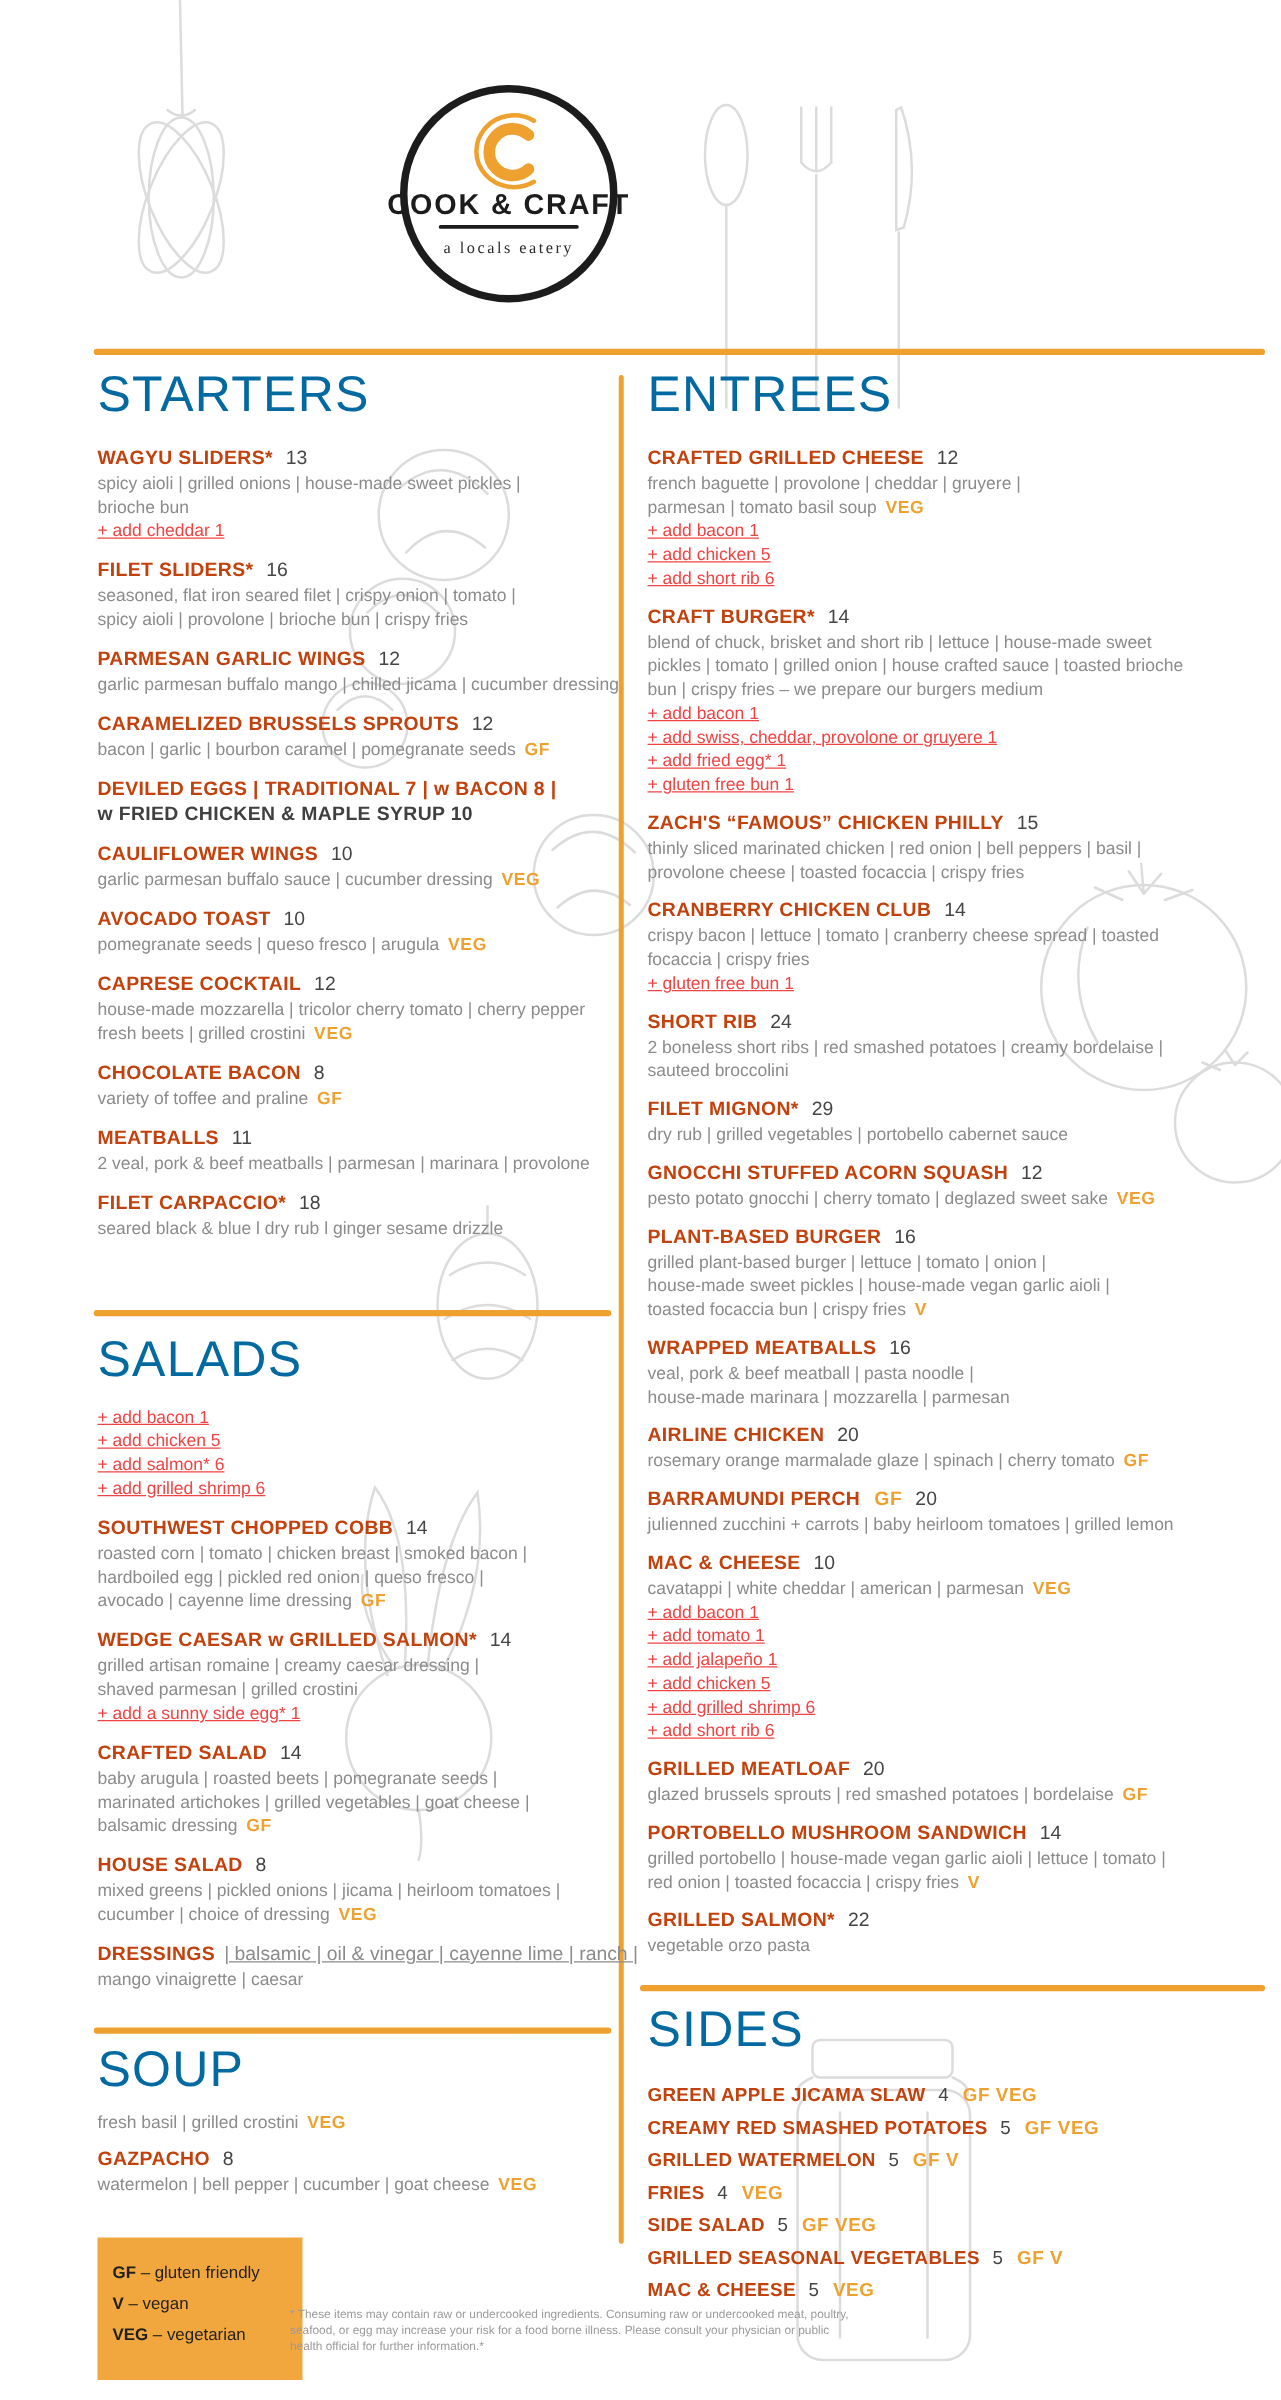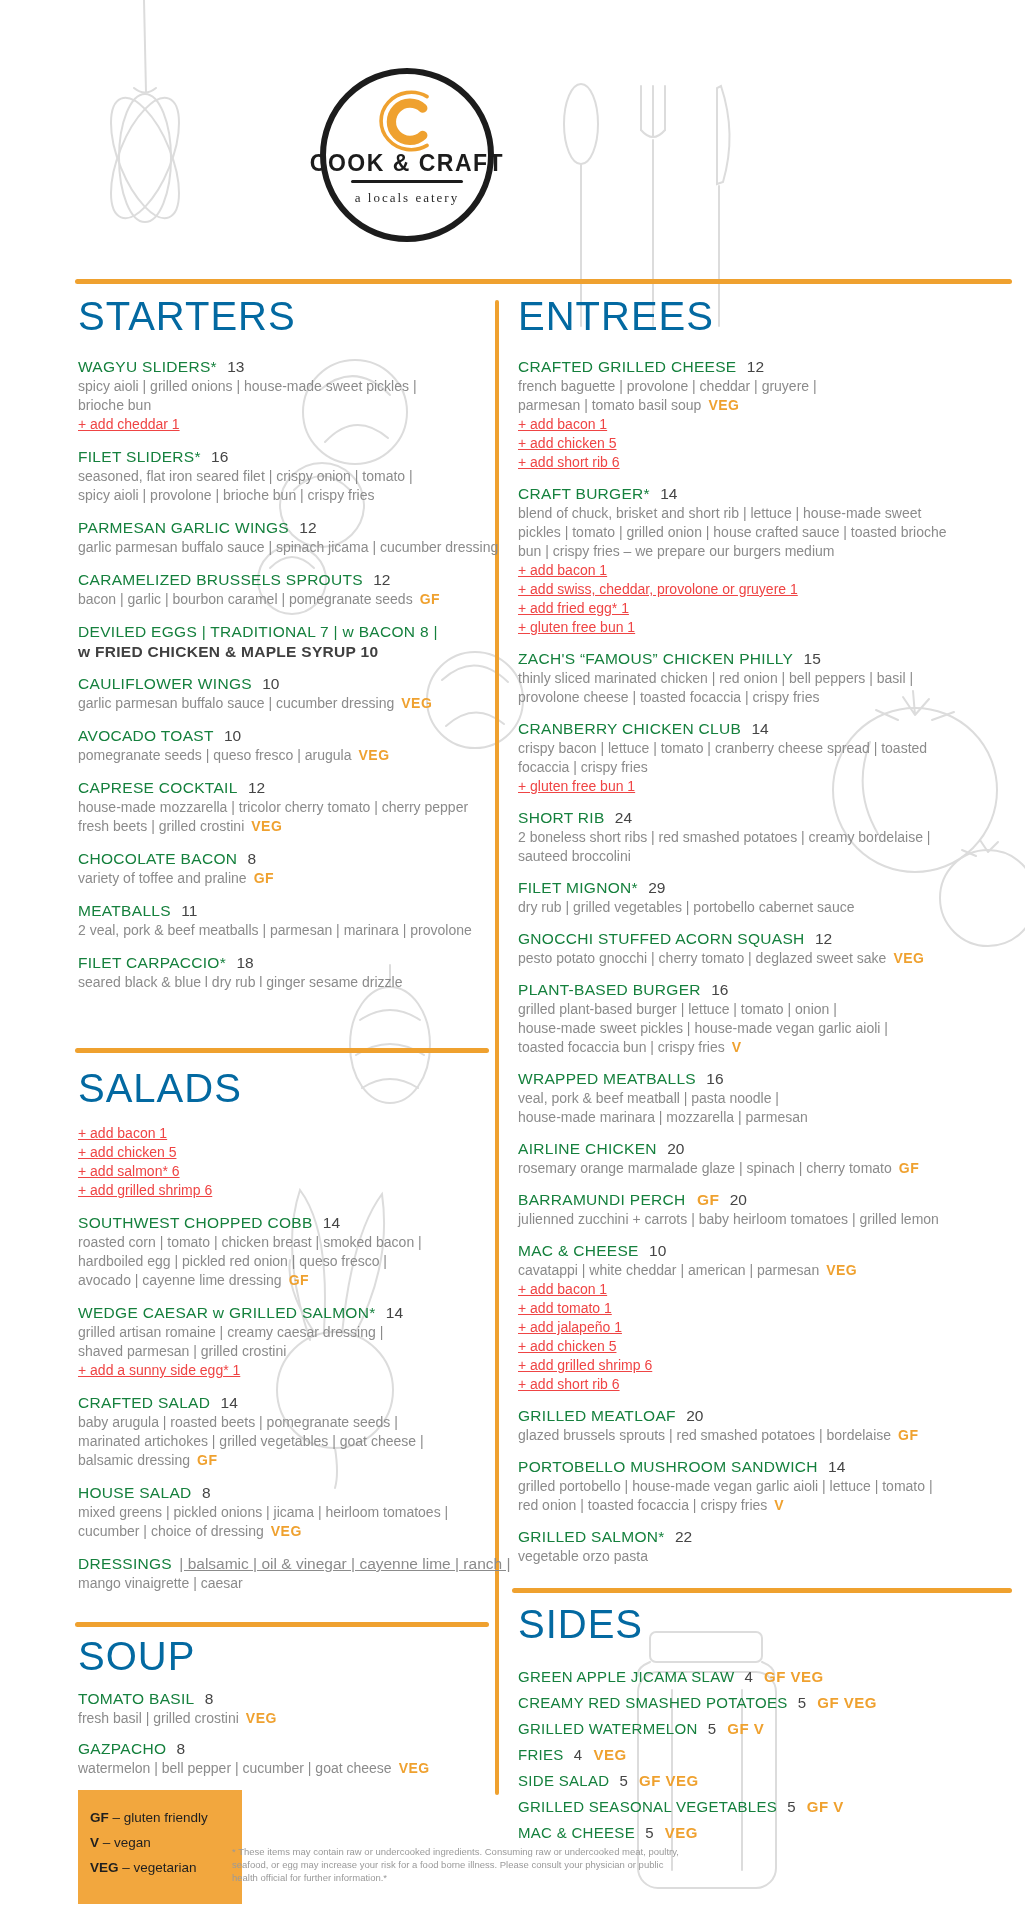--- a/index.html
+++ b/index.html
@@ -23,21 +23,21 @@
   .logo-name{font-size:23px;font-weight:700;letter-spacing:1.5px;color:#1c1c1c;margin-top:-4px;white-space:nowrap;}
   .logo-underline{width:112px;height:3px;background:#1c1c1c;border-radius:2px;margin-top:3px;}
   .logo-tagline{font-family:"Liberation Serif",serif;font-size:13px;letter-spacing:2px;color:#2a2a2a;margin-top:7px;white-space:nowrap;}
 
   
   .section{position:absolute;z-index:3;}
   .sec-title{font-size:40px;font-weight:100;color:#0369a1;letter-spacing:1px;margin:0 0 16px 0;line-height:48px;}
   .item{margin-bottom:12px;}
   .col-right .item{margin-bottom:11px;}
   .name-line{font-size:15.5px;line-height:21px;white-space:nowrap;}
-  .iname{font-weight:400;color:#15803d;letter-spacing:.3px;}
+  .iname{font-weight:700;color:#c2410c;letter-spacing:.3px;}
   .name2{font-size:15.5px;line-height:19px;font-weight:700;color:#404040;letter-spacing:.3px;white-space:nowrap;}
   .price{color:#454545;font-weight:400;margin-left:6px;}
   .tag{color:#EFA12F;font-weight:700;margin-left:7px;letter-spacing:.5px;}
   .namedesc{color:#8b8b8b;font-weight:400;margin-left:3px;text-decoration:underline;}
   .desc-line{font-size:14px;line-height:19px;color:#8b8b8b;white-space:nowrap;}
   .addon-line{font-size:14px;line-height:19px;color:#ef4444;white-space:nowrap;text-decoration:underline;}
   .section-addons{margin:-4px 0 12px 0;}
   .sides .name-line{line-height:26px;font-size:15px;}
   .sides .item{margin-bottom:0;}
   .soup .sec-title{margin-bottom:8px;}
@@ -184,21 +184,21 @@
         <div class="item">
     <div class="name-line">
       <span class="iname">PARMESAN GARLIC WINGS</span>
       
       <span class="price">12</span>
       
       
     </div>
 
     <div class="desc">
-            <div class="desc-line">garlic parmesan buffalo sauce | spinach jicama | cucumber dressing</div>
+            <div class="desc-line">garlic parmesan buffalo mango | chilled jicama | cucumber dressing</div>
           </div>
 
   </div>
         <div class="item">
     <div class="name-line">
       <span class="iname">CARAMELIZED BRUSSELS SPROUTS</span>
       
       <span class="price">12</span>
       
       
@@ -395,27 +395,20 @@
           </div>
 
   </div>
       </div>
   </div>
 
   <div class="section col-left soup" style="left:78px;top:1632px;width:412px;">
     <h2 class="sec-title">SOUP</h2>
     <div class="items">
         <div class="item">
-    <div class="name-line">
-      <span class="iname">TOMATO BASIL</span>
-      
-      <span class="price">8</span>
-      
-      
-    </div>
 
     <div class="desc">
             <div class="desc-line">fresh basil | grilled crostini<span class="tag">VEG</span></div>
           </div>
 
   </div>
         <div class="item">
     <div class="name-line">
       <span class="iname">GAZPACHO</span>
       

